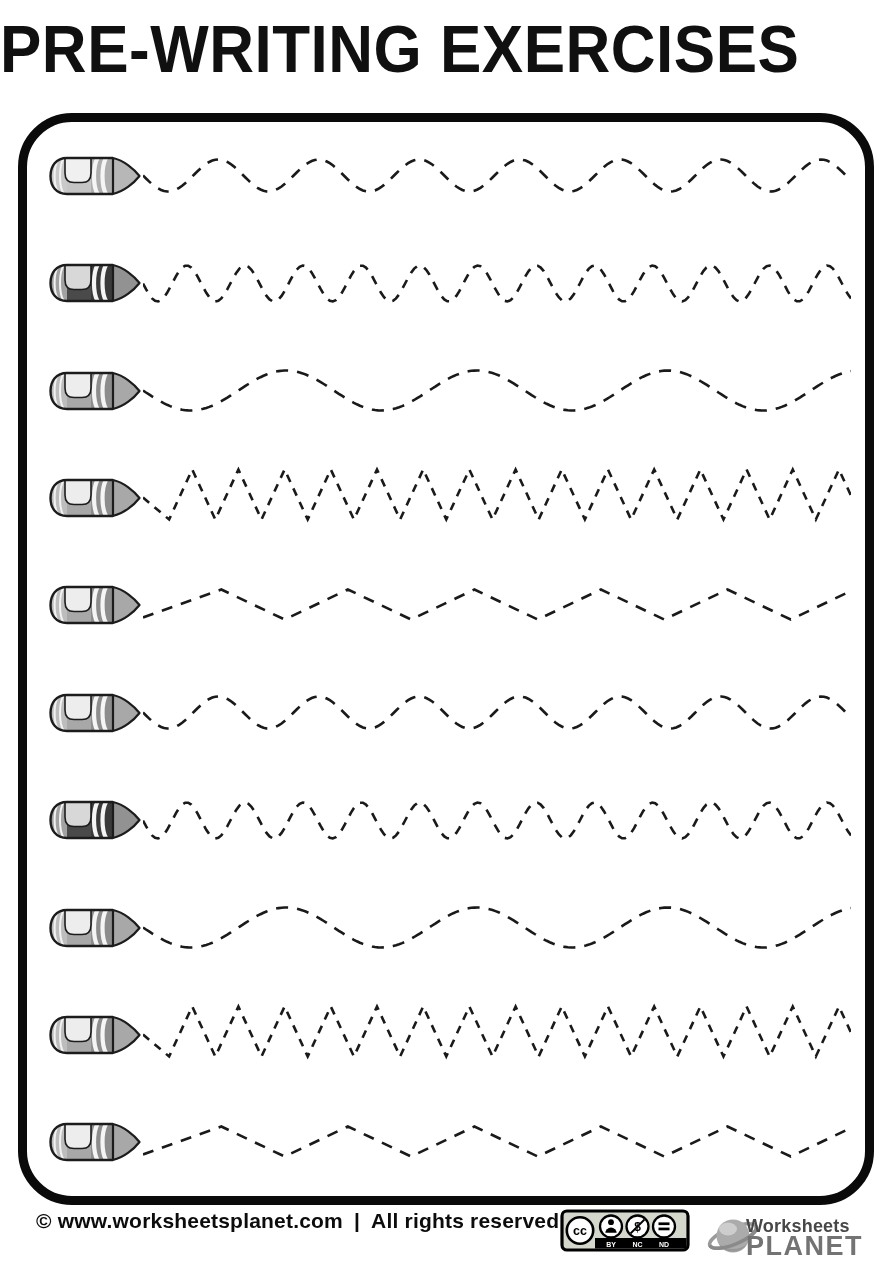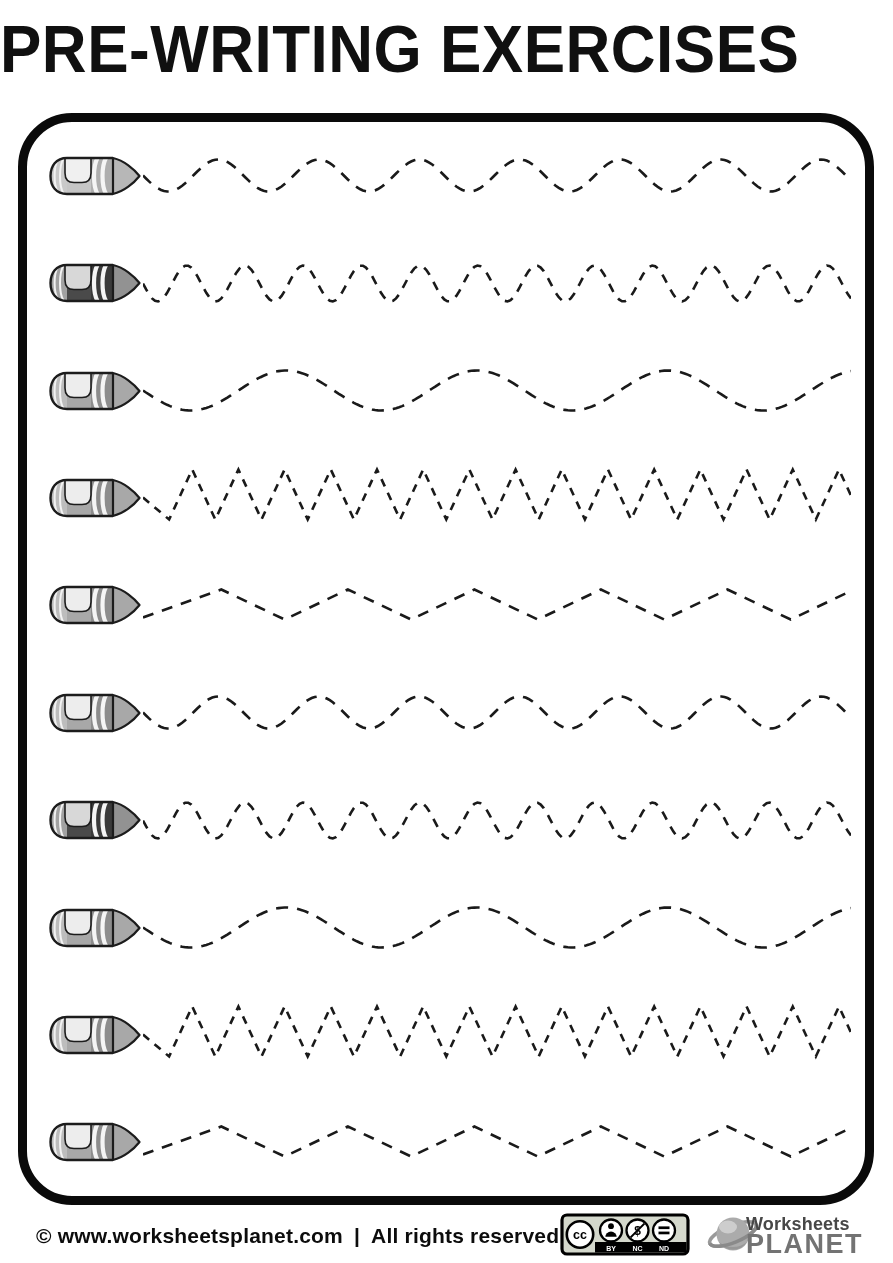--- a/index.html
+++ b/index.html
@@ -32,21 +32,21 @@
   .row {
     flex:1; display:flex; align-items:center;
     padding-left:20px; padding-right:14px;
   }
   .crayon { width:96px; height:40px; flex:none; }
   .pattern { flex:1; height:107px; min-width:0; }
 
   
   .footer {
     position:absolute; top:1209px; left:0; width:893px; height:54px;
-    display:flex; align-items:center;
+    display:flex; align-items:flex-start;
     padding:0 30px 0 36px;
   }
   .credit {
     font-size:21px; font-weight:700; color:#0c0c0c;
     letter-spacing:0.2px; white-space:nowrap;
   }
   .credit .sep { margin:0 11px; font-weight:700; }
   .spacer { flex:1; }
   .cc-badge { width:130px; height:43px; flex:none; }
   .logo { display:flex; align-items:center; margin-left:16px; flex:none; }

